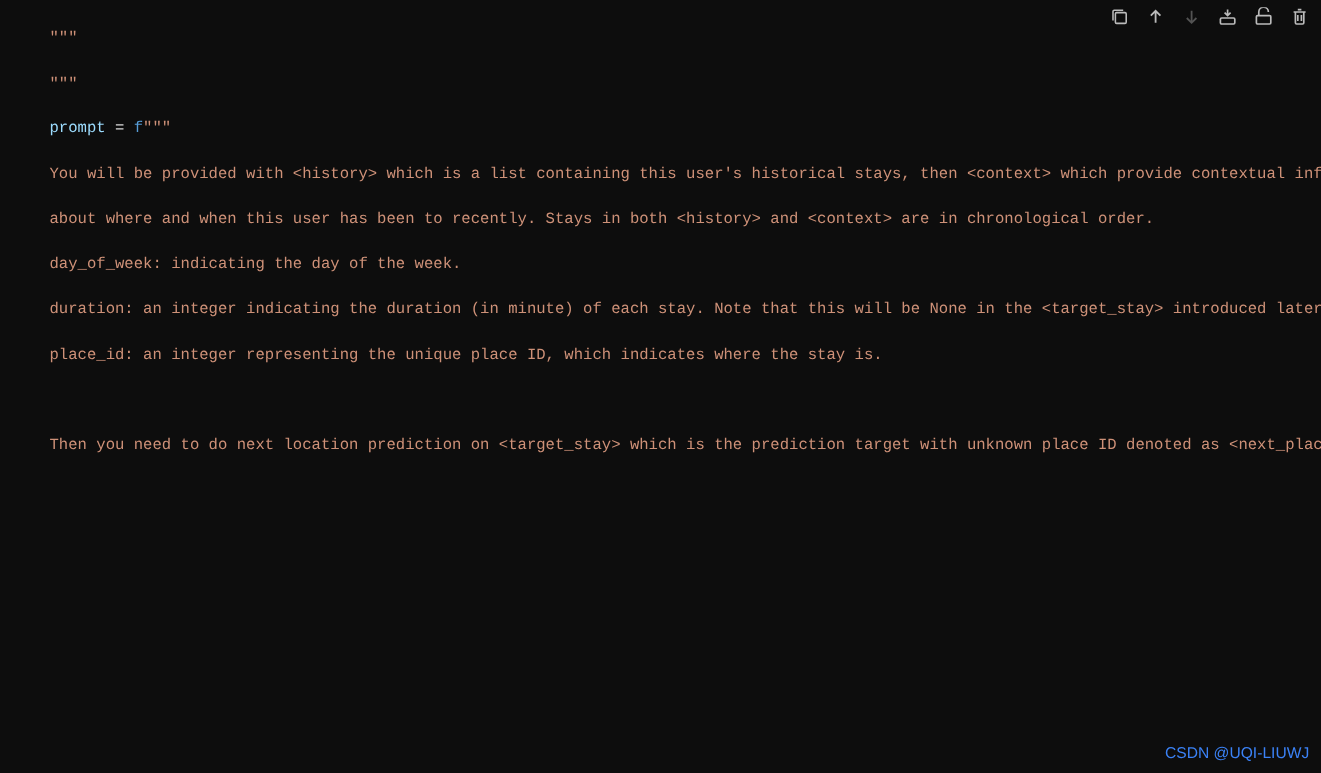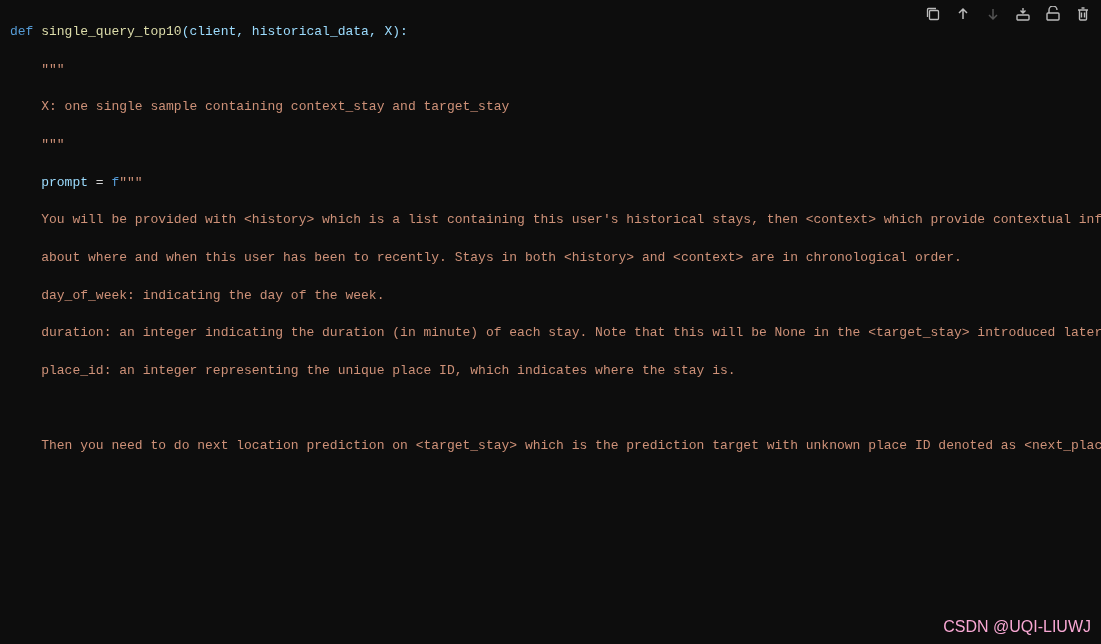--- a/index.html
+++ b/index.html
@@ -40,22 +40,22 @@
     .code-area .line { white-space: pre; }
     .kw { color: #569cd6; }
     .fn { color: #dcdcaa; }
     .var { color: #9cdcfe; }
     .str { color: #ce9178; }
     .op { color: #d4d4d4; }
     .watermark {
       position: absolute;
       bottom: 6px;
       right: 10px;
-      color: #f9a8d4;
-      font-size: 16px;
+      color: #3b82f6;
+      font-size: 13px;
       font-family: Arial, sans-serif;
     }
   </style>
 </head>
 <body>
 
 <div class="toolbar">
   <span class="icon">
     <svg viewBox="0 0 16 16" fill="none" stroke="currentColor" stroke-width="1.3">
         <rect x="4.5" y="4.5" width="9" height="9" rx="1"></rect>
@@ -85,23 +85,21 @@
       </svg>
   </span>
   <span class="icon">
     <svg viewBox="0 0 16 16" fill="none" stroke="currentColor" stroke-width="1.4">
         <path d="M3 4h10M6.5 2h3M4.5 4v9c0 .5.5 1 1 1h5c.5 0 1-.5 1-1V4M6.5 6.5v5M9.5 6.5v5"></path>
       </svg>
   </span>
 </div>
 
 <div class="code-area">
-<div class="line"><span class="kw">def</span> <span class="fn">single_query_top10</span><span class="var">(client, historical_data, X):</span></div>
 <div class="line">    <span class="str">"""</span></div>
-<div class="line"><span class="str">    <span>X: one single sample containing context_stay and target_stay</span></span></div>
 <div class="line">    <span class="str">"""</span></div>
 <div class="line">    <span class="var">prompt</span><span class="op"> = </span><span class="kw">f</span><span class="str">"""</span></div>
 <div class="line"><span class="str">    <span>You will be provided with &lt;history&gt; which is a list containing this user's historical stays, then &lt;context&gt; which provide contextual information</span></span></div>
 <div class="line"><span class="str">    <span>about where and when this user has been to recently. Stays in both &lt;history&gt; and &lt;context&gt; are in chronological order.</span></span></div>
 <div class="line"><span class="str">    <span>day_of_week: indicating the day of the week.</span></span></div>
 <div class="line"><span class="str">    <span>duration: an integer indicating the duration (in minute) of each stay. Note that this will be None in the &lt;target_stay&gt; introduced later.</span></span></div>
 <div class="line"><span class="str">    <span>place_id: an integer representing the unique place ID, which indicates where the stay is.</span></span></div>
 <div class="line"><span class="str">    </span></div>
 <div class="line"><span class="str">    <span>Then you need to do next location prediction on &lt;target_stay&gt; which is the prediction target with unknown place ID denoted as &lt;next_place_id&gt; and</span></span></div>
 

